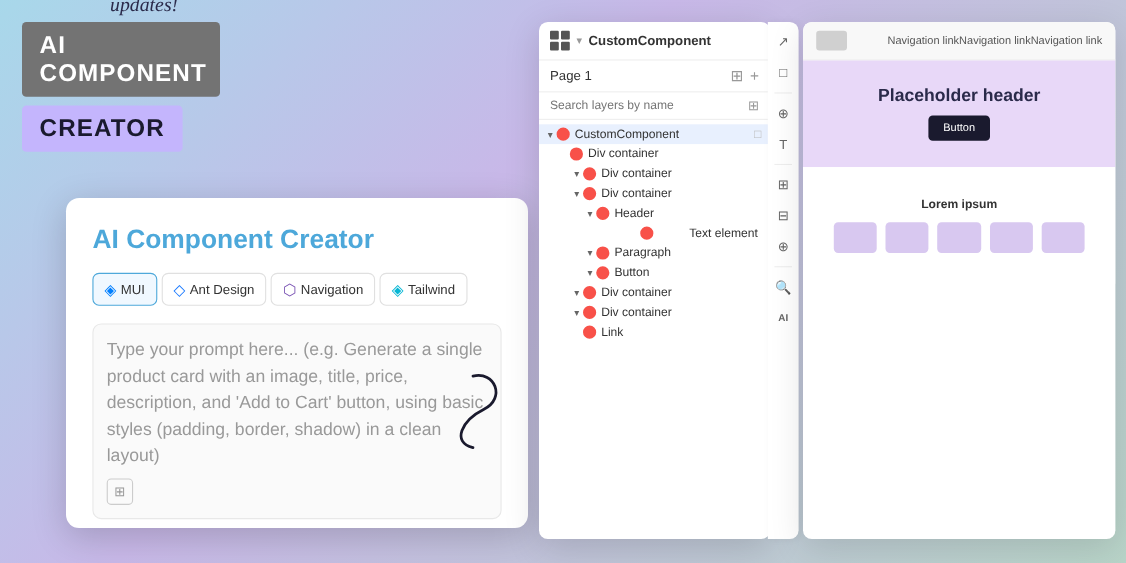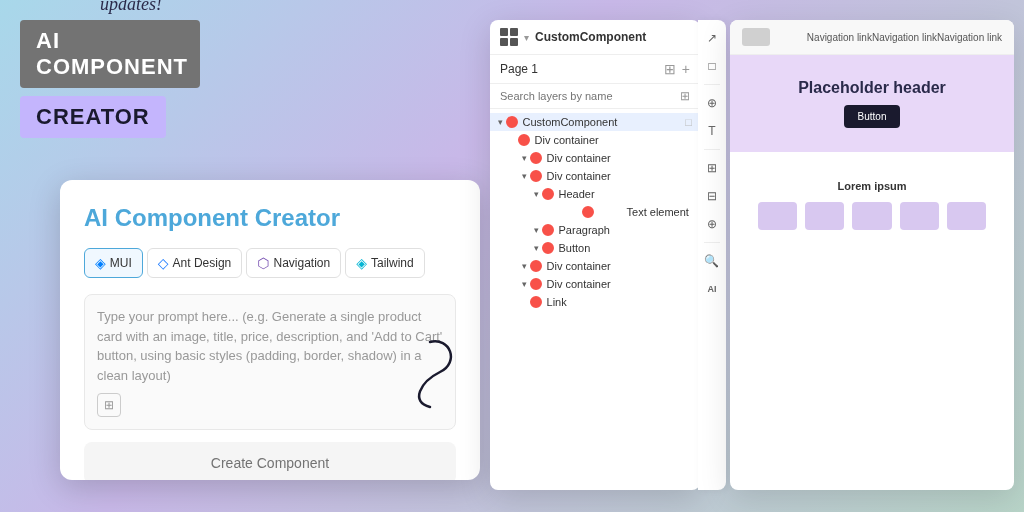--- a/index.html
+++ b/index.html
@@ -105,21 +105,21 @@
     .prompt-area {
       border: 1.5px solid #e8e8e8;
       border-radius: 8px;
       padding: 12px;
       min-height: 90px;
       background: #fafafa;
       margin-bottom: 12px;
       position: relative;
     }
     .prompt-text {
-      font-size: 13px;
+      font-size: 16px;
       color: #999;
       line-height: 1.5;
     }
     .prompt-footer {
       display: flex;
       align-items: center;
       margin-top: 8px;
     }
     .image-icon {
       width: 24px;

